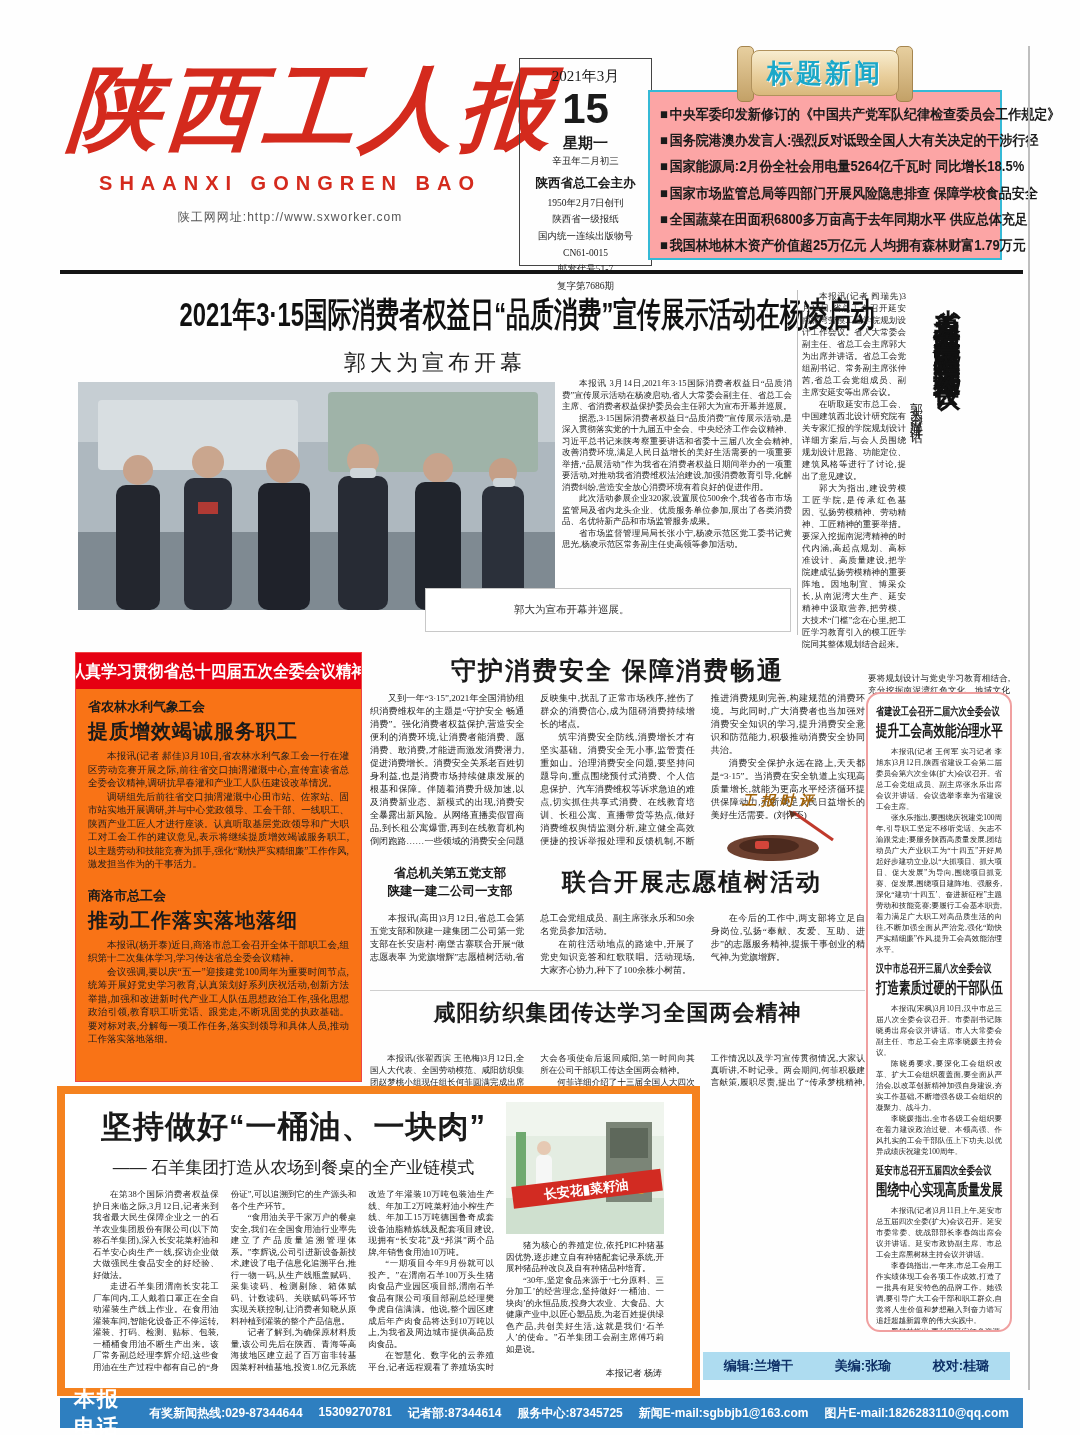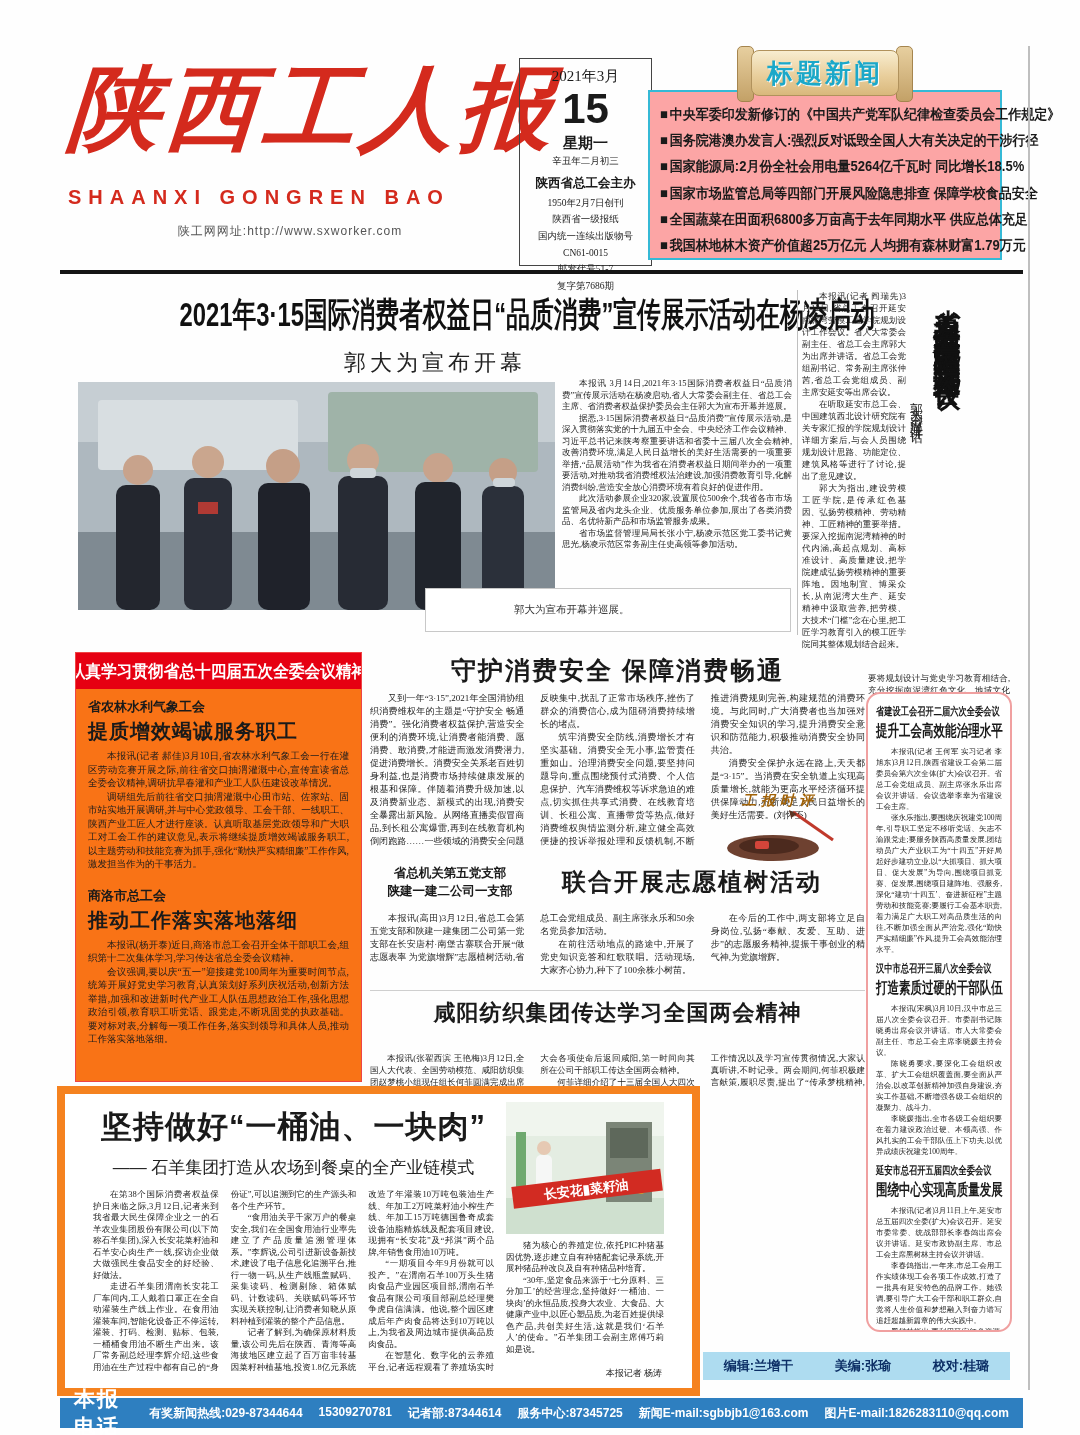--- a/index.html
+++ b/index.html
@@ -3,21 +3,21 @@
 <meta charset="utf-8">
 <style>
   html,body{margin:0;padding:0;background:#e9e9e9;}
   .page{position:relative;width:1080px;height:1435px;background:#fefefe;margin:0 auto;
         font-family:"Liberation Sans",sans-serif;color:#1a1a1a;overflow:hidden;}
   .abs{position:absolute;}
   
   .brand{font-family:"DejaVu Serif",serif;font-style:italic;font-weight:bold;
          font-size:92px;color:#d42a1d;letter-spacing:6px;line-height:1.35;
          transform:skewX(-4deg);white-space:nowrap;}
-  .brand-latin{color:#d42a1d;font-weight:bold;font-size:20px;letter-spacing:7px;text-align:left;margin-top:16px;}
+  .brand-latin{color:#d42a1d;font-weight:bold;font-size:20px;letter-spacing:7px;text-align:center;margin-top:2px;}
   .brand-site{color:#555;font-size:12px;text-align:center;margin-top:14px;letter-spacing:1px;}
   
   .datebox{border:1px solid #444;text-align:center;padding-top:8px;font-family:"Liberation Serif",serif;}
   .db-month{font-size:15px;}
   .db-day{font-size:42px;font-weight:bold;line-height:1.1;font-family:"Liberation Sans",sans-serif;}
   .db-week{font-size:15px;font-weight:bold;margin-top:2px;}
   .db-small{font-size:9.5px;color:#222;line-height:1.75;}
   .db-org{font-size:12.5px;font-weight:bold;margin:5px 0 3px;}
   
   .titlenews{border:2px solid #35b9d6;background:#fca5a5;}

